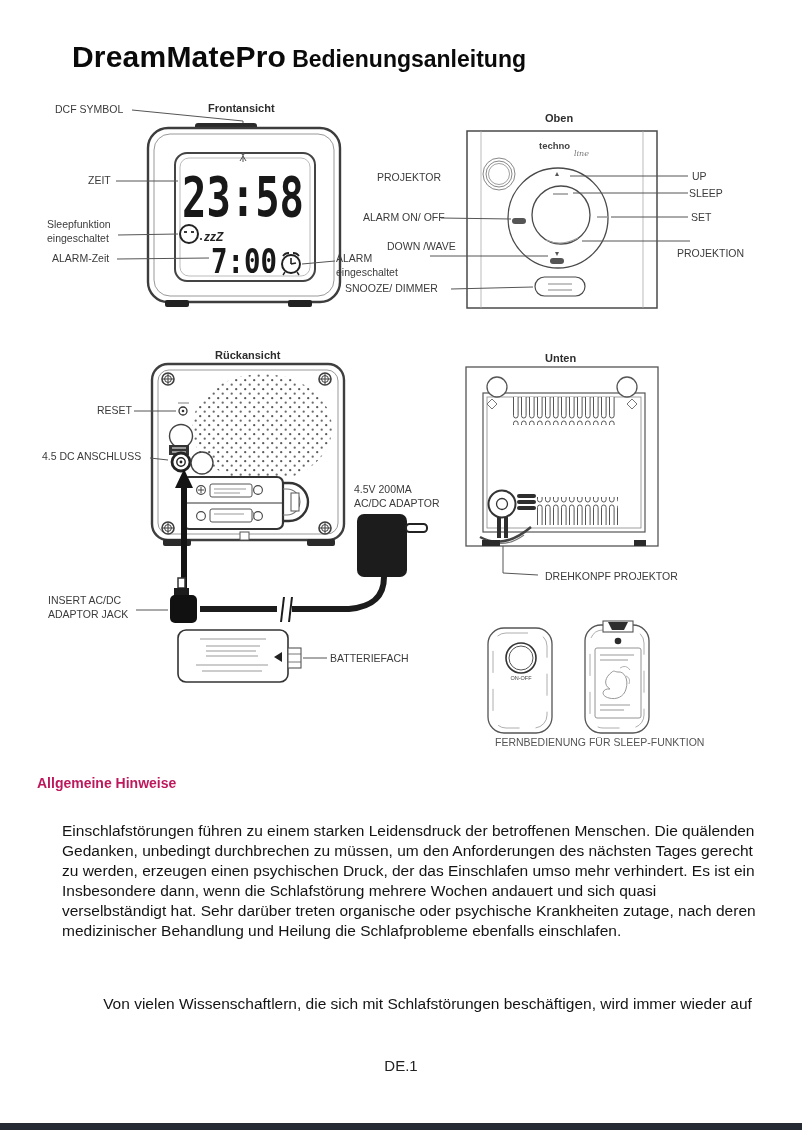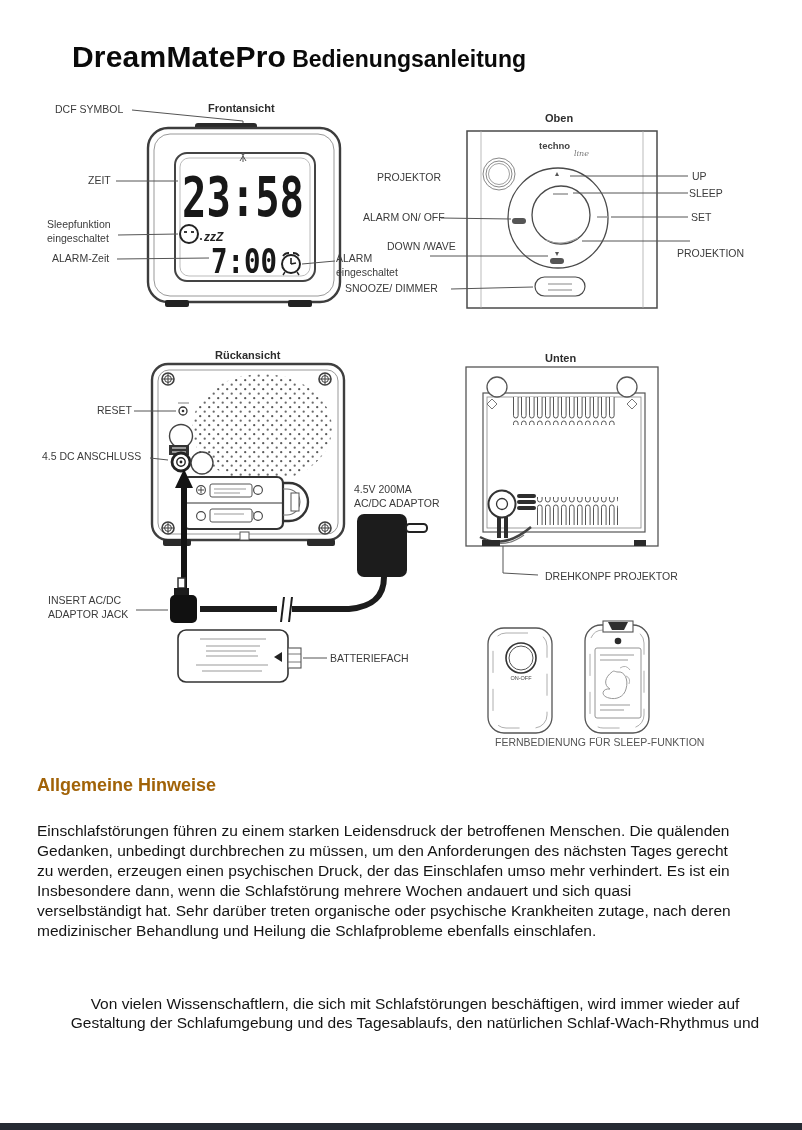--- a/index.html
+++ b/index.html
@@ -10,23 +10,23 @@
   .doc-title .t2{font-size:23px;font-weight:bold;color:#0a0a0a;margin-left:6px;}
   .diagram-svg{position:absolute;left:0;top:95px;}
   .lbl{font:10.5px "Liberation Sans",sans-serif;fill:#3b3b3b;}
   .lblB{font:bold 11px "Liberation Sans",sans-serif;fill:#2d2d2d;}
   .lblGray{font:10.5px "Liberation Sans",sans-serif;fill:#555;}
   .tiny{font:5.5px "Liberation Sans",sans-serif;fill:#444;}
   .brand{font:bold 9.5px "Liberation Sans",sans-serif;fill:#444;}
   .brand2{font:italic 8px "DejaVu Serif",serif;fill:#777;}
   .seg{font-family:"DejaVu Sans Mono",monospace;font-weight:bold;fill:#181818;}
   .zzz{font:italic bold 12px "Liberation Sans",sans-serif;fill:#222;}
-  .heading{position:absolute;left:37px;top:775px;font-size:18px;font-weight:bold;color:#a16207;text-align:center;}
+  .heading{position:absolute;left:37px;top:775px;font-size:14px;font-weight:bold;color:#be185d;text-align:center;}
   .bodytext{position:absolute;left:37px;width:756px;font-size:15.5px;color:#141414;}
-  .bodytext div{line-height:20px;white-space:nowrap;}
+  .bodytext div{line-height:20px;white-space:nowrap;margin-left:25px;}
   .para2 div{line-height:19px;}
   .footer{position:absolute;left:0;top:1057px;width:100%;text-align:center;font-size:15px;color:#222;}
   .bottombar{position:absolute;left:0;bottom:0;width:100%;height:7px;background:#262b33;}
 </style>
 </head>
 <body>
 
 <div class="page">
 
   <div class="doc-title">
@@ -308,18 +308,18 @@
     <div>Einschlafstörungen führen zu einem starken Leidensdruck der betroffenen Menschen. Die quälenden</div>
     <div>Gedanken, unbedingt durchbrechen zu müssen, um den Anforderungen des nächsten Tages gerecht</div>
     <div>zu werden, erzeugen einen psychischen Druck, der das Einschlafen umso mehr verhindert. Es ist ein</div>
     <div>Insbesondere dann, wenn die Schlafstörung mehrere Wochen andauert und sich quasi</div>
     <div>verselbständigt hat. Sehr darüber treten organische oder psychische Krankheiten zutage, nach deren</div>
     <div>medizinischer Behandlung und Heilung die Schlafprobleme ebenfalls einschlafen.</div>
   </div>
 
   <div class="bodytext para2" style="top:994px;text-align:center;">
     <div>Von vielen Wissenschaftlern, die sich mit Schlafstörungen beschäftigen, wird immer wieder auf</div>
-    <div>Gestaltung der Schlafumgebung und des Tagesablaufs, den natürlichen Schlaf-Wach-Rhythmus und</div>
   </div>
 
+  <div class="footer">DE.1</div>
 
   <div class="bottombar"></div>
 </div>
 
 </body></html>

